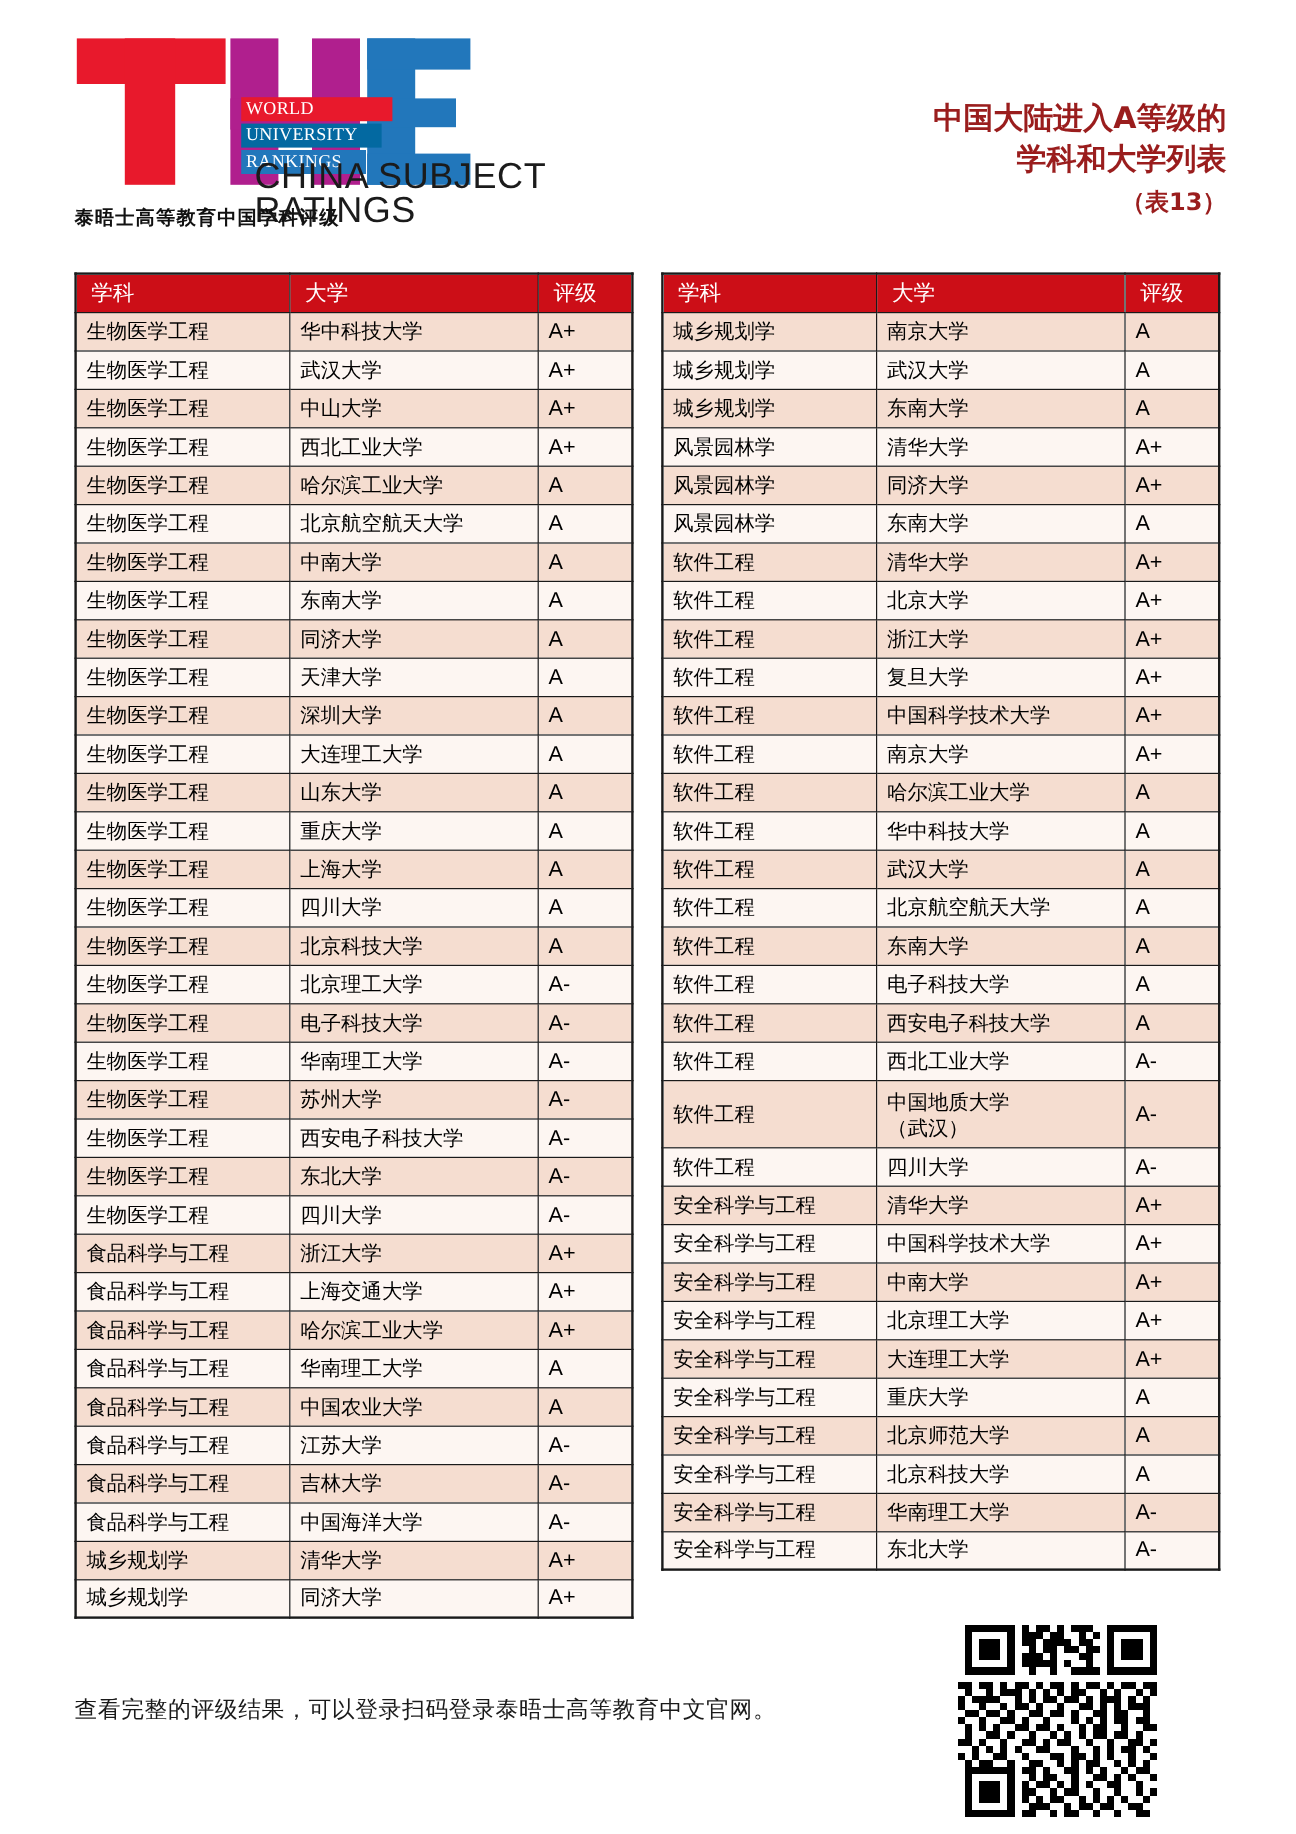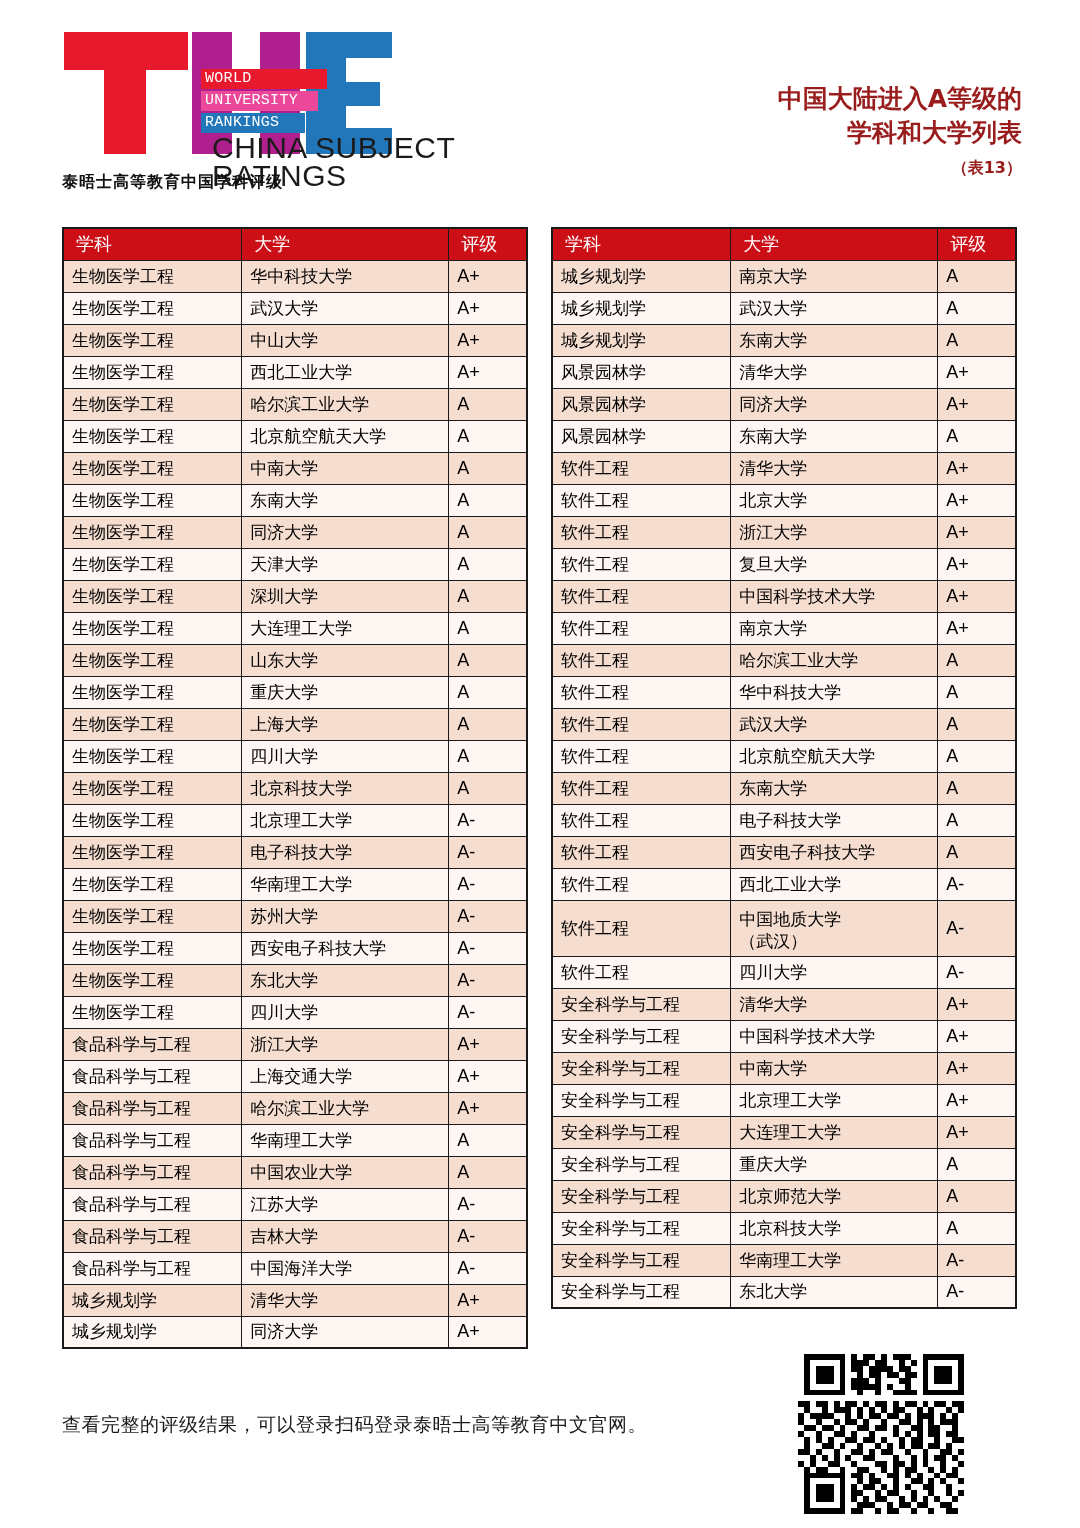--- a/index.html
+++ b/index.html
@@ -32,43 +32,43 @@
   .ltr-h-m{position:absolute;left:130px;top:52px;width:108px;height:26px;background:#b01f8e;}
   
   .ltr-e-s{position:absolute;left:244px;top:2px;width:40px;height:122px;background:#2277bb;}
   .ltr-e-t{position:absolute;left:244px;top:2px;width:86px;height:26px;background:#2277bb;}
   .ltr-e-m{position:absolute;left:244px;top:52px;width:74px;height:24px;background:#2277bb;}
   .ltr-e-b{position:absolute;left:244px;top:98px;width:86px;height:26px;background:#2277bb;}
 
   .band{
     position:absolute;height:20px;color:#fff;font-size:15px;line-height:20px;
     letter-spacing:0.3px;padding-left:4px;box-sizing:border-box;
-    font-family:Liberation Mono, monospace;font-weight:400;
+    font-family:Liberation Serif, serif;font-weight:400;margin-top:12px;
   }
   .band-world{left:139px;top:39px;width:126px;background:#e8192c;}
-  .band-univ{left:139px;top:61px;width:117px;background:#ec4899;}
+  .band-univ{left:139px;top:61px;width:117px;background:#0369a1;}
   .band-rank{left:139px;top:83px;width:104px;background:#2277bb;}
 
   .logo-sub{
     position:absolute;left:150px;top:104px;width:280px;
     color:#1b1b1b;font-size:30px;line-height:28px;letter-spacing:0.5px;
     font-family:"Liberation Sans",sans-serif;
   }
   .logo-cn{
     position:absolute;left:0px;top:142px;width:430px;
     font-size:16px;font-weight:bold;color:#111;letter-spacing:1px;
     font-family:"DejaVu Sans",sans-serif;
   }
 
   .title-block{
     position:absolute;right:58px;top:82px;width:420px;
     text-align:right;color:#9a1d1d;
   }
   .title-line{font-size:25px;line-height:34px;font-weight:bold;font-family:"DejaVu Sans",sans-serif;}
-  .title-table-no{font-size:16px;line-height:36px;font-weight:bold;font-family:"DejaVu Sans",sans-serif;}
+  .title-table-no{font-size:20px;line-height:36px;font-weight:bold;font-family:"DejaVu Sans",sans-serif;}
 
   
   .tbl{
     position:absolute;border-collapse:collapse;table-layout:fixed;
     border:2px solid #1a1a1a;
   }
   .tbl.left{left:62px;top:227px;width:466px;}
   .tbl.right{left:551px;top:227px;width:466px;}
   .tbl th,.tbl td{
     border:1.5px solid #1a1a1a;

